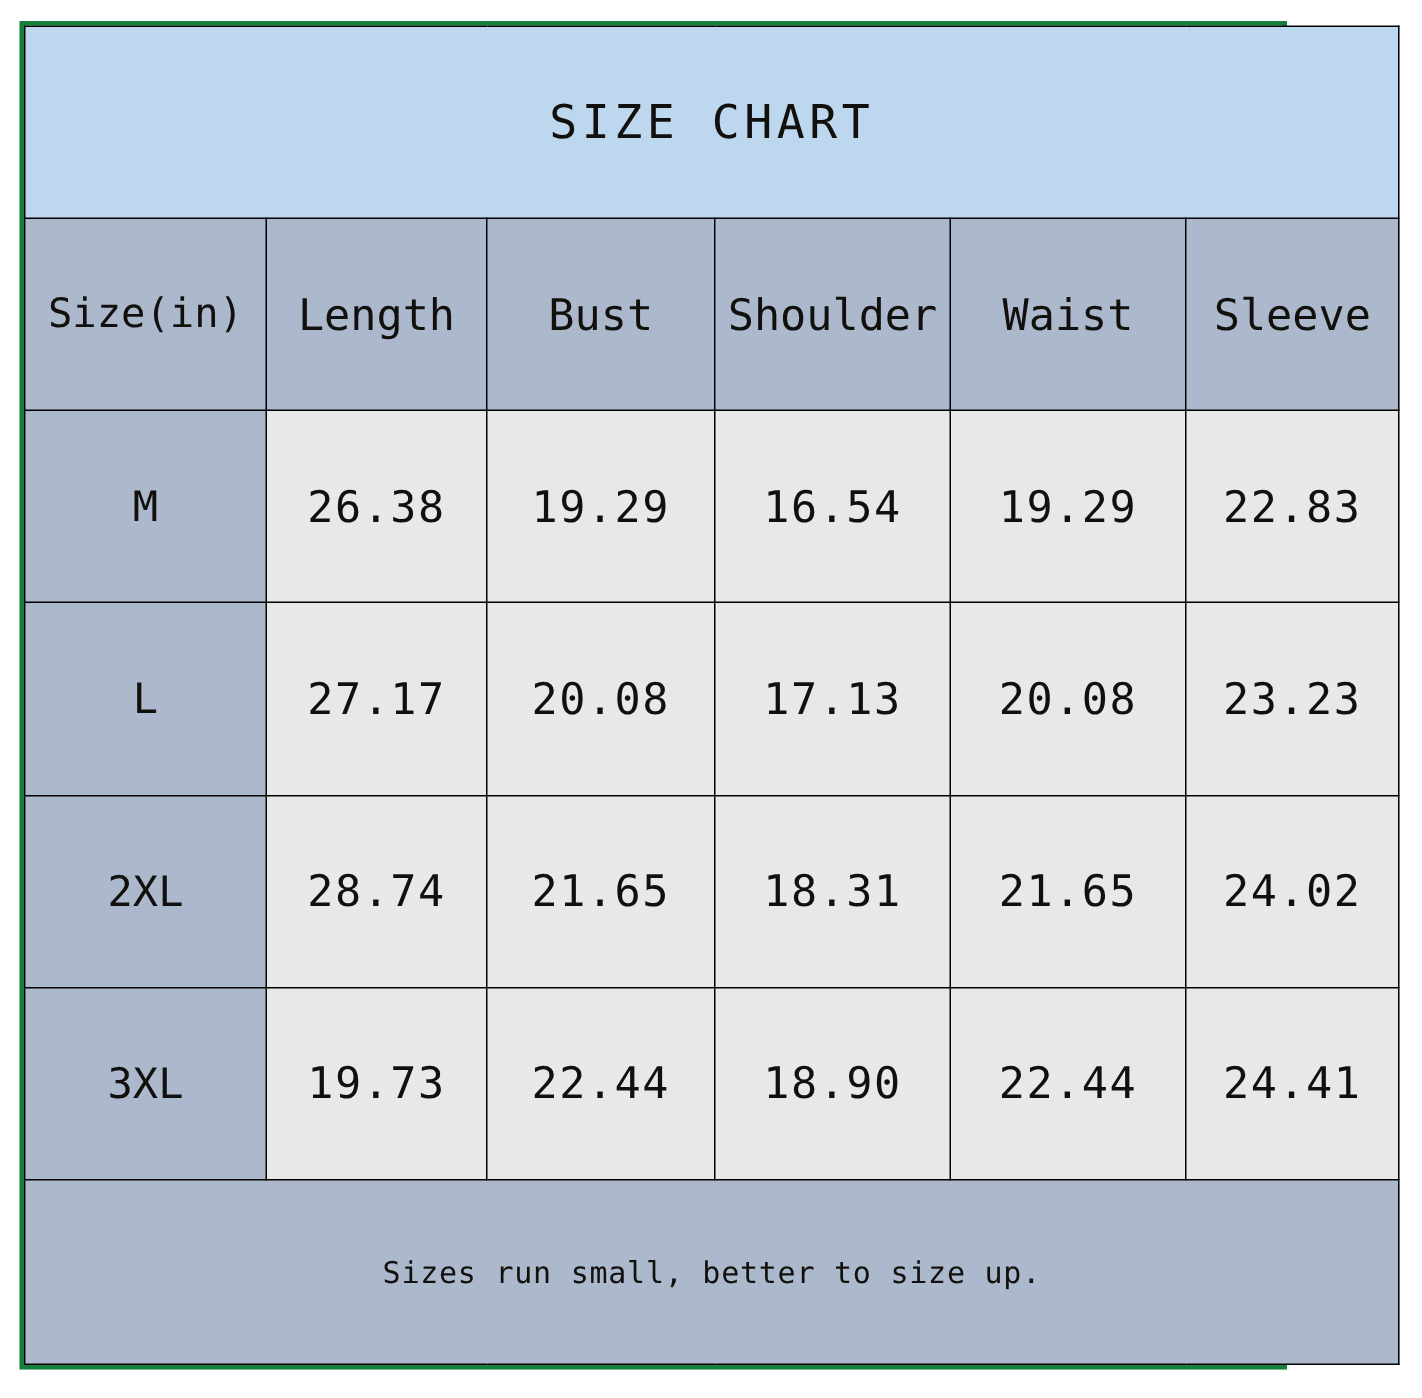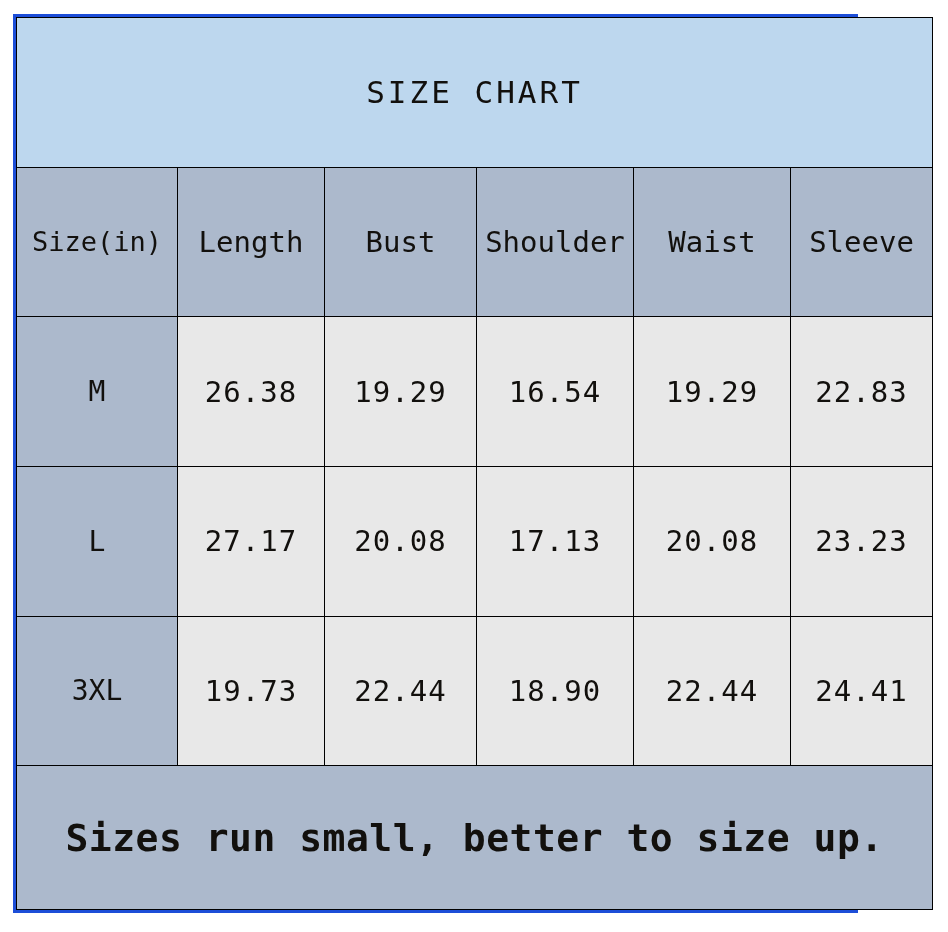--- a/index.html
+++ b/index.html
@@ -13,21 +13,21 @@
     font-family: "DejaVu Sans Mono", "Liberation Mono", monospace;
     overflow: hidden;
   }
 
   .chart-frame {
     position: absolute;
     left: 13px;
     top: 14px;
     width: 845px;
     height: 899px;
-    border: 3px solid #1d4ed8;
+    border: 3px solid #15803d;
     box-sizing: border-box;
     background: #e5e5e5;
   }
 
   table.size-table {
     width: 100%;
     height: 100%;
     border-collapse: collapse;
     table-layout: fixed;
   }
@@ -77,26 +77,25 @@
   }
   td.value-cell .num {
     display: inline-block;
     letter-spacing: 1px;
   }
 
   
   td.note-cell {
     background: #acb9cc;
     height: 96px;
-    font-size: 38px;
+    font-size: 20px;
     letter-spacing: 0.5px;
     border-bottom: none;
     border-left: none;
     border-right: none;
-    font-weight: bold;
   }
 
   
   col.c-size    { width: 161px; }
   col.c-length  { width: 147px; }
   col.c-bust    { width: 152px; }
   col.c-should  { width: 157px; }
   col.c-waist   { width: 157px; }
   col.c-sleeve  { width: 142px; }
 </style>
@@ -138,20 +137,28 @@
       <tr class="data-row">
         <td class="size-cell">L</td>
         <td class="value-cell"><span class="num">27.17</span></td>
         <td class="value-cell"><span class="num">20.08</span></td>
         <td class="value-cell"><span class="num">17.13</span></td>
         <td class="value-cell"><span class="num">20.08</span></td>
         <td class="value-cell"><span class="num">23.23</span></td>
       </tr>
 
 
+      <tr class="data-row">
+        <td class="size-cell">2XL</td>
+        <td class="value-cell"><span class="num">28.74</span></td>
+        <td class="value-cell"><span class="num">21.65</span></td>
+        <td class="value-cell"><span class="num">18.31</span></td>
+        <td class="value-cell"><span class="num">21.65</span></td>
+        <td class="value-cell"><span class="num">24.02</span></td>
+      </tr>
 
       <tr class="data-row">
         <td class="size-cell">3XL</td>
         <td class="value-cell"><span class="num">19.73</span></td>
         <td class="value-cell"><span class="num">22.44</span></td>
         <td class="value-cell"><span class="num">18.90</span></td>
         <td class="value-cell"><span class="num">22.44</span></td>
         <td class="value-cell"><span class="num">24.41</span></td>
       </tr>
 

